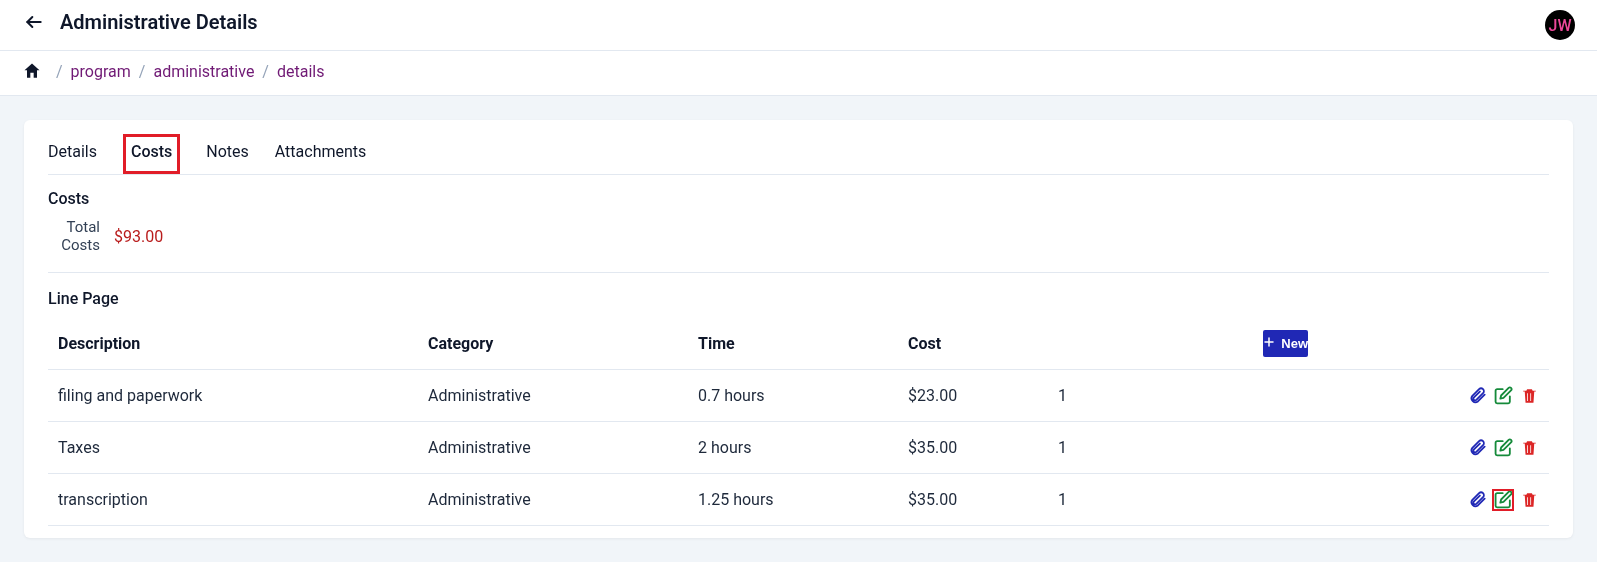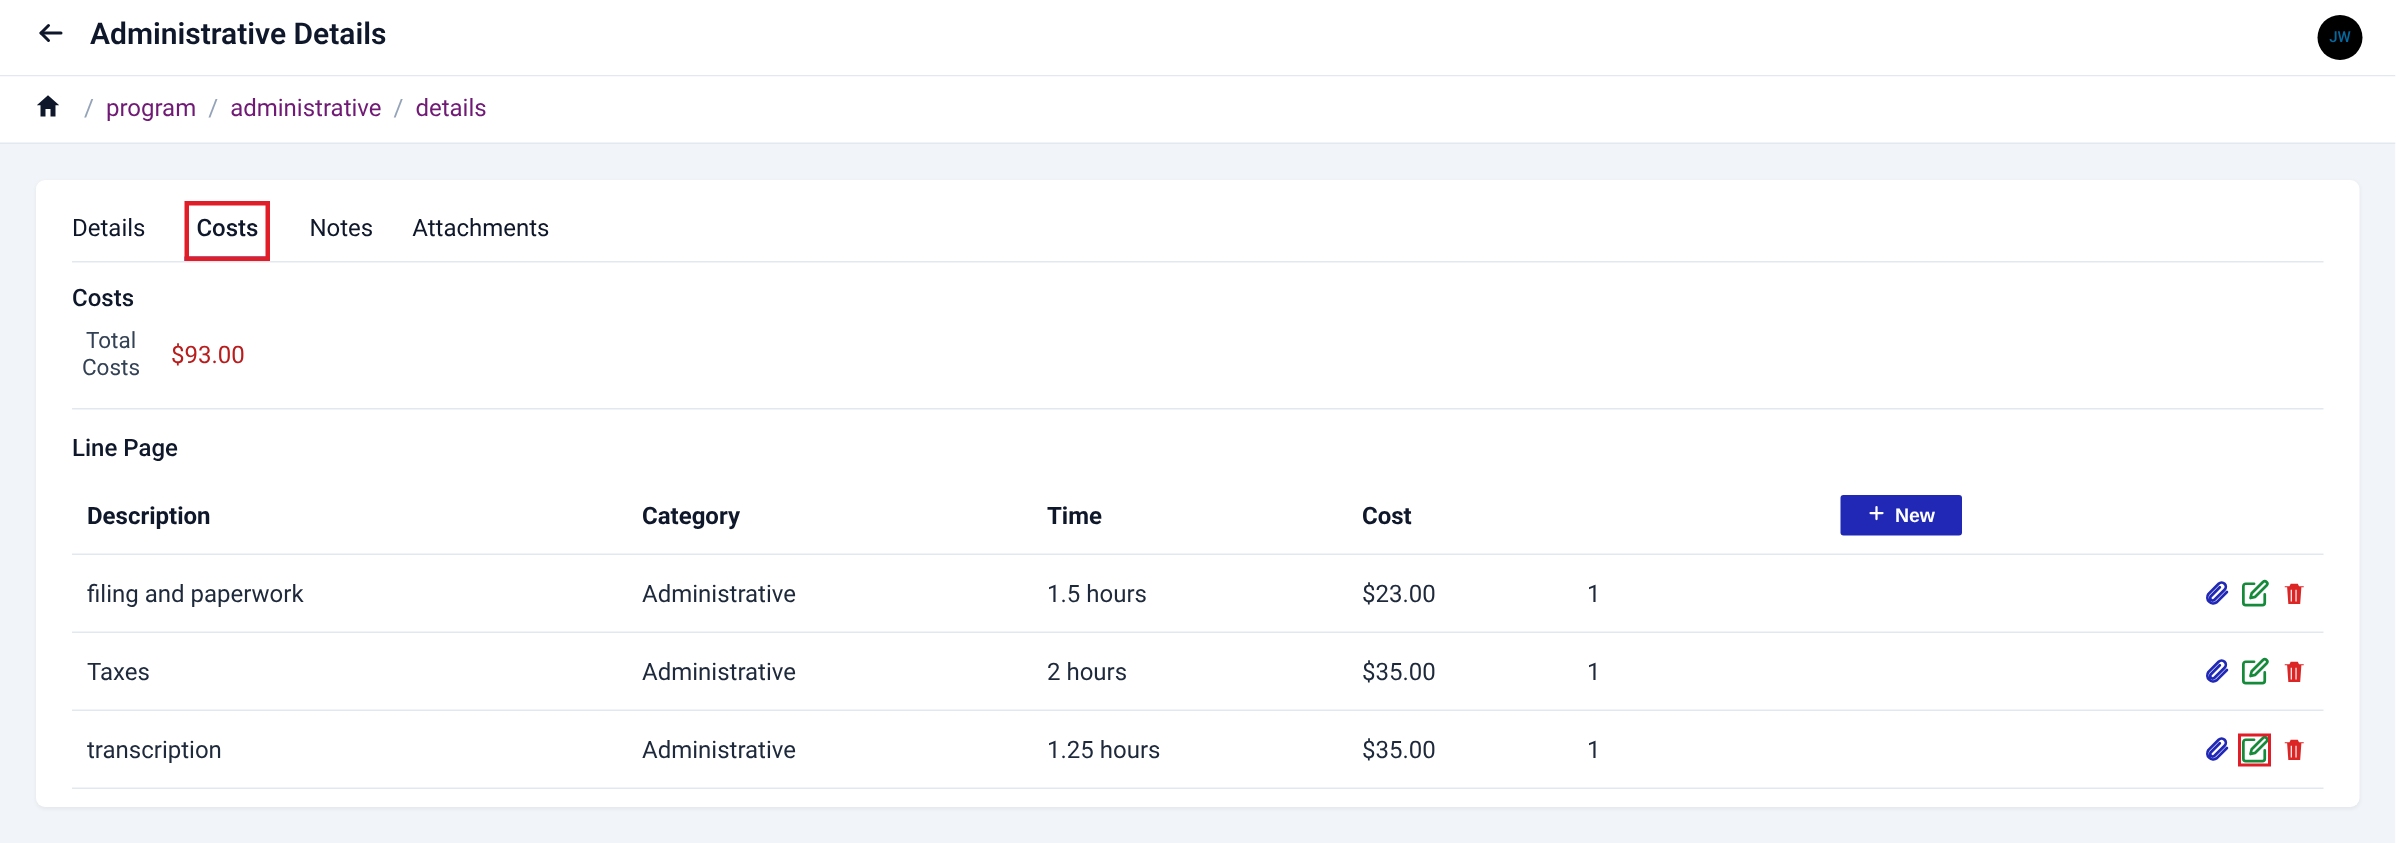--- a/index.html
+++ b/index.html
@@ -29,22 +29,22 @@
   .topbar-title {
     font-size: 20px;
     font-weight: 600;
     color: #0f172a;
   }
   .avatar {
     margin-left: auto;
     width: 30px; height: 30px;
     border-radius: 50%;
     background: #000;
-    color: #0369a1;
-    font-size: 10px;
+    color: #ec4899;
+    font-size: 16px;
     font-weight: 500;
     display: flex; align-items: center; justify-content: center;
     cursor: pointer;
   }
 
   
   .breadcrumb-bar {
     display: flex;
     align-items: center;
     padding: 10px 22px 14px 22px;
@@ -118,21 +118,21 @@
     display: flex;
     align-items: center;
     gap: 14px;
     padding-bottom: 18px;
     border-bottom: 1px solid #e2e8f0;
     margin-bottom: 12px;
   }
   .total-label {
     font-size: 15px;
     color: #334155;
-    text-align: center;
+    text-align: right;
     line-height: 1.2;
     width: 52px;
   }
   .total-value {
     font-size: 16px;
     color: #b91c1c;
   }
 
   
   .table-header-row, .table-row {
@@ -156,21 +156,21 @@
     display: flex;
     justify-content: flex-end;
     align-items: center;
     gap: 6px;
   }
   .new-button {
     background: #2028b5;
     color: #fff;
     font-size: 13px;
     font-weight: 600;
-    padding: 6px 18px;
+    padding: 6px 0;
     border-radius: 2px;
     display: inline-flex;
     align-items: flex-start;
     gap: 6px;
     cursor: pointer;
     border: none;
   }
   .action-icon {
     width: 20px; height: 20px;
     display: inline-flex; align-items: center; justify-content: center;
@@ -248,21 +248,21 @@
               </svg>
             <span>New</span>
           </button>
         </div>
       </div>
 
       <div id="rows-container">
   <div class="table-row">
     <div>filing and paperwork</div>
     <div>Administrative</div>
-    <div>1.5 hours</div>
+    <div>0.7 hours</div>
     <div>$23.00</div>
     <div>1</div>
     <div class="col-actions">
       <span class="action-icon attach-icon">
         <svg width="19" height="19" viewBox="0 0 24 24" fill="none" stroke="currentColor" stroke-width="2.3" stroke-linecap="round" stroke-linejoin="round">
                   <path d="M21 11l-8.5 8.5a5 5 0 0 1-7-7L14 4a3.5 3.5 0 0 1 5 5l-8.5 8.5a2 2 0 0 1-3-3L15 7"></path>
                 </svg>
       </span>
       <span class="action-icon edit-icon">
         <svg width="19" height="19" viewBox="0 0 24 24" fill="none" stroke="currentColor" stroke-width="2.3" stroke-linecap="round" stroke-linejoin="round">

